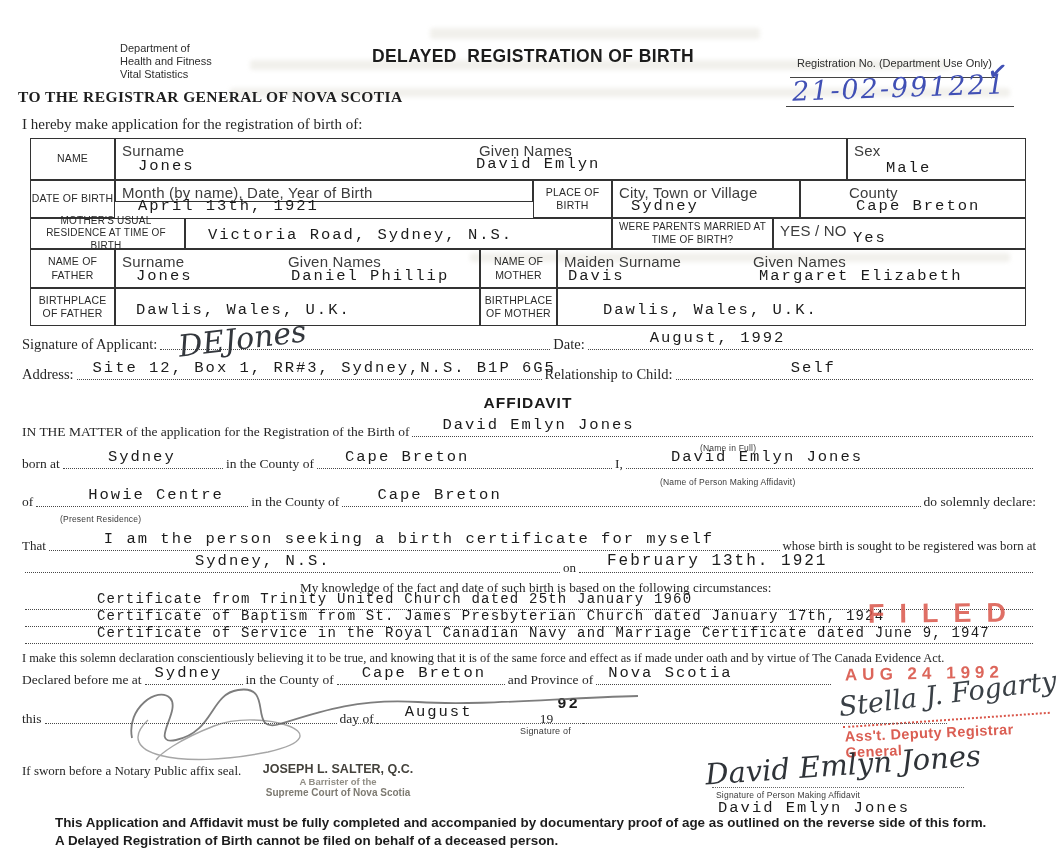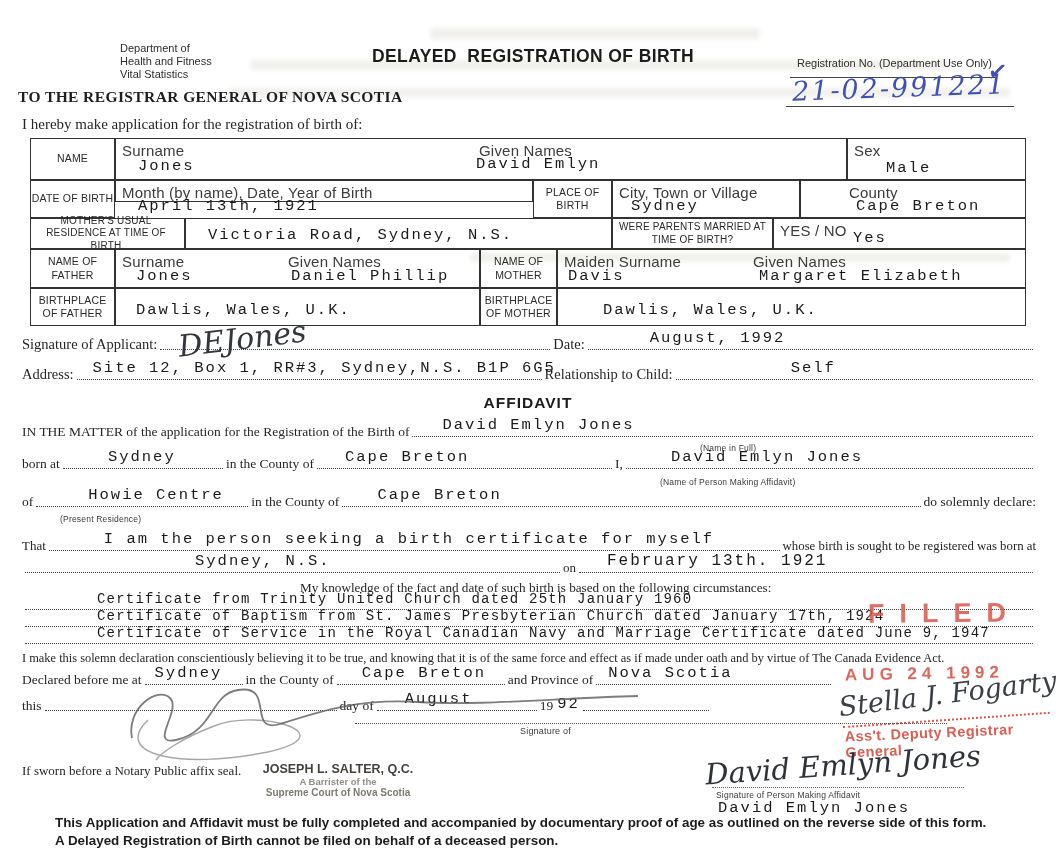--- a/index.html
+++ b/index.html
@@ -260,21 +260,21 @@
   </div>
 
   <div class="row ser" style="left:22px;top:695px;width:690px;font-size:13.5px;">
     <span>this</span>
     <span class="dots" style="width:292px;"></span>
     <span>day of</span>
     <span class="dots" style="width:160px;">
       <span class="mono val" style="left:28px;">August</span>
     </span>
     <span>19</span>
-    <span class="mono" style="margin:0 0 1px 4px;">92</span>
+    <span class="mono" style="margin:0 0 14px 4px;font-weight:bold;">92</span>
     <span class="dots grow"></span>
   </div>
 
   <svg class="abs" style="left:118px;top:668px;" width="540" height="100" viewBox="0 0 540 100">
     <path d="M14,70 C8,40 40,18 52,30 C64,42 30,78 58,72 C96,64 92,26 120,22 C158,16 128,66 162,56 C200,44 240,30 300,34 C360,38 440,30 520,28" stroke="#5d5d5d" stroke-width="1.8" fill="none" opacity="0.8"></path>
     <path d="M30,52 C-6,86 60,102 150,84 C230,66 140,40 96,58 C60,72 42,86 38,92" stroke="#6a6a6a" stroke-width="1.4" fill="none" opacity="0.6"></path>
   </svg>
 
   <div class="abs san red" style="left:845px;top:664px;font-size:17px;font-weight:bold;letter-spacing:5px;transform:rotate(-1deg);opacity:.9;">AUG 24 1992</div>
   <div class="abs sig" style="left:838px;top:678px;font-size:27px;transform:rotate(-7deg);color:#3a4046;">Stella J. Fogarty</div>

